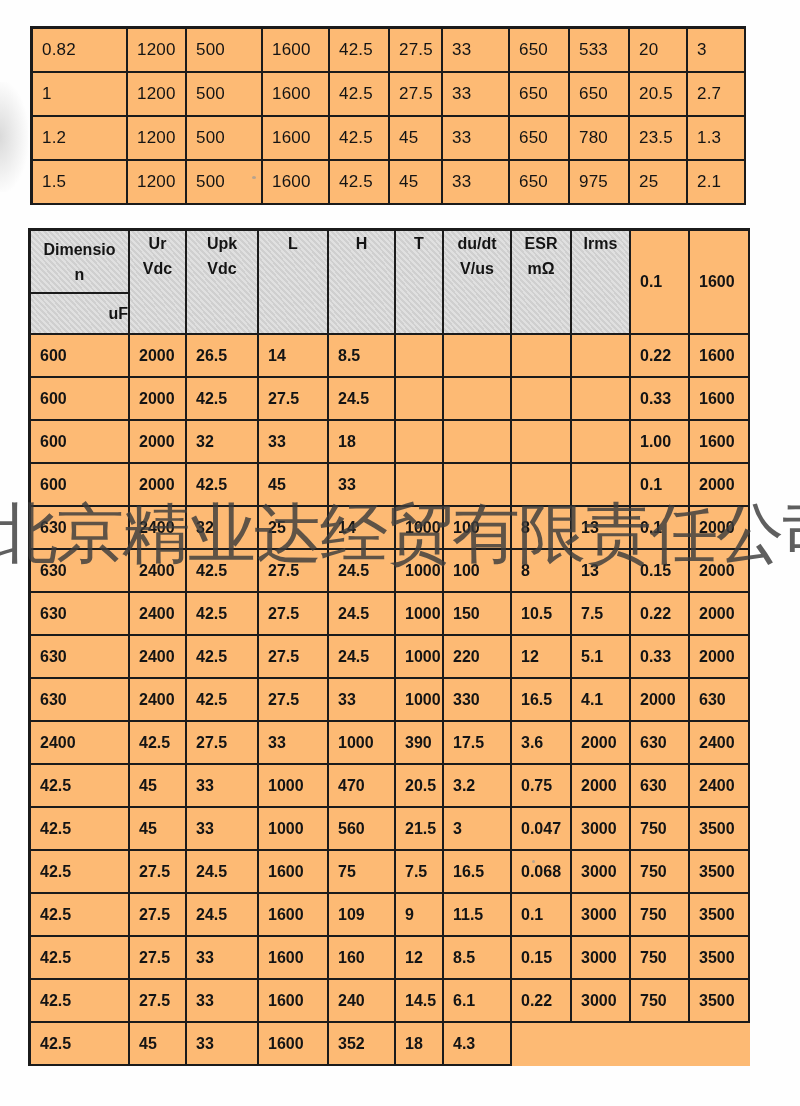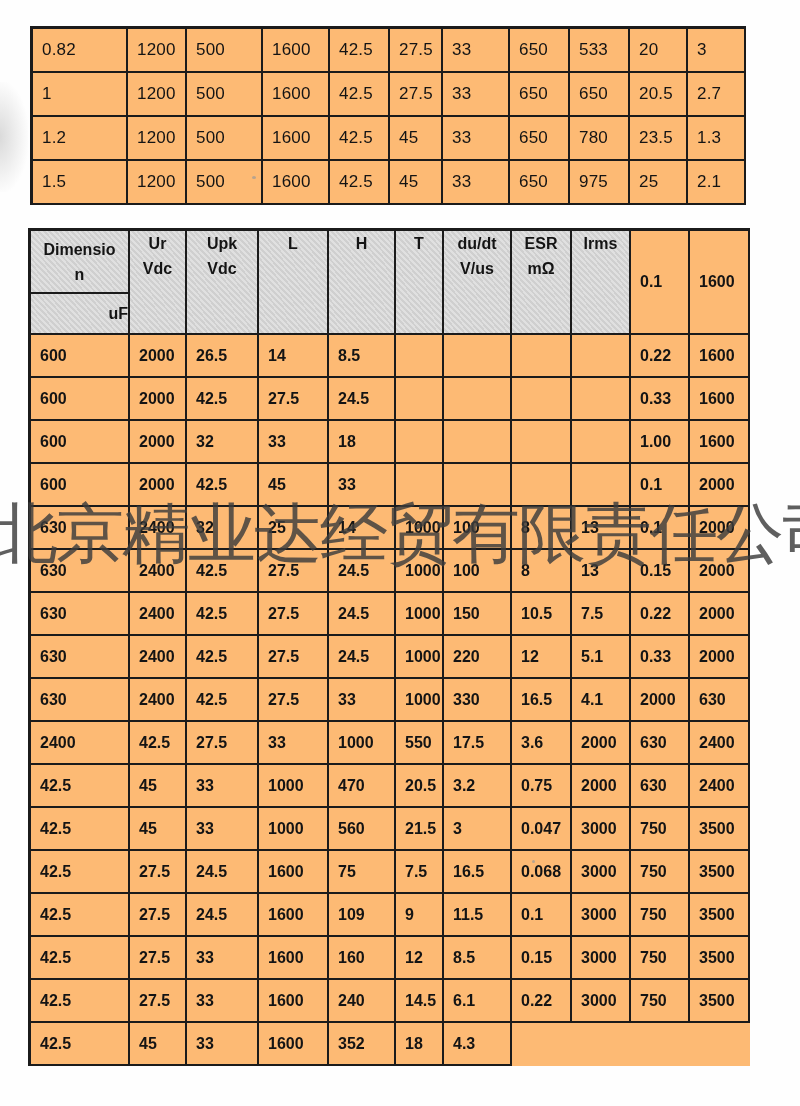--- a/index.html
+++ b/index.html
@@ -270,21 +270,21 @@
     <div class="cell">330</div>
     <div class="cell">16.5</div>
     <div class="cell">4.1</div>
     <div class="cell">2000</div>
     <div class="cell">630</div>
     <div class="cell">2400</div>
     <div class="cell">42.5</div>
     <div class="cell">27.5</div>
     <div class="cell">33</div>
     <div class="cell">1000</div>
-    <div class="cell">550</div>
+    <div class="cell">390</div>
     <div class="cell">17.5</div>
     <div class="cell">3.6</div>
     <div class="cell">2000</div>
     <div class="cell">630</div>
     <div class="cell">2400</div>
     <div class="cell">42.5</div>
     <div class="cell">45</div>
     <div class="cell">33</div>
     <div class="cell">1000</div>
     <div class="cell">470</div>

